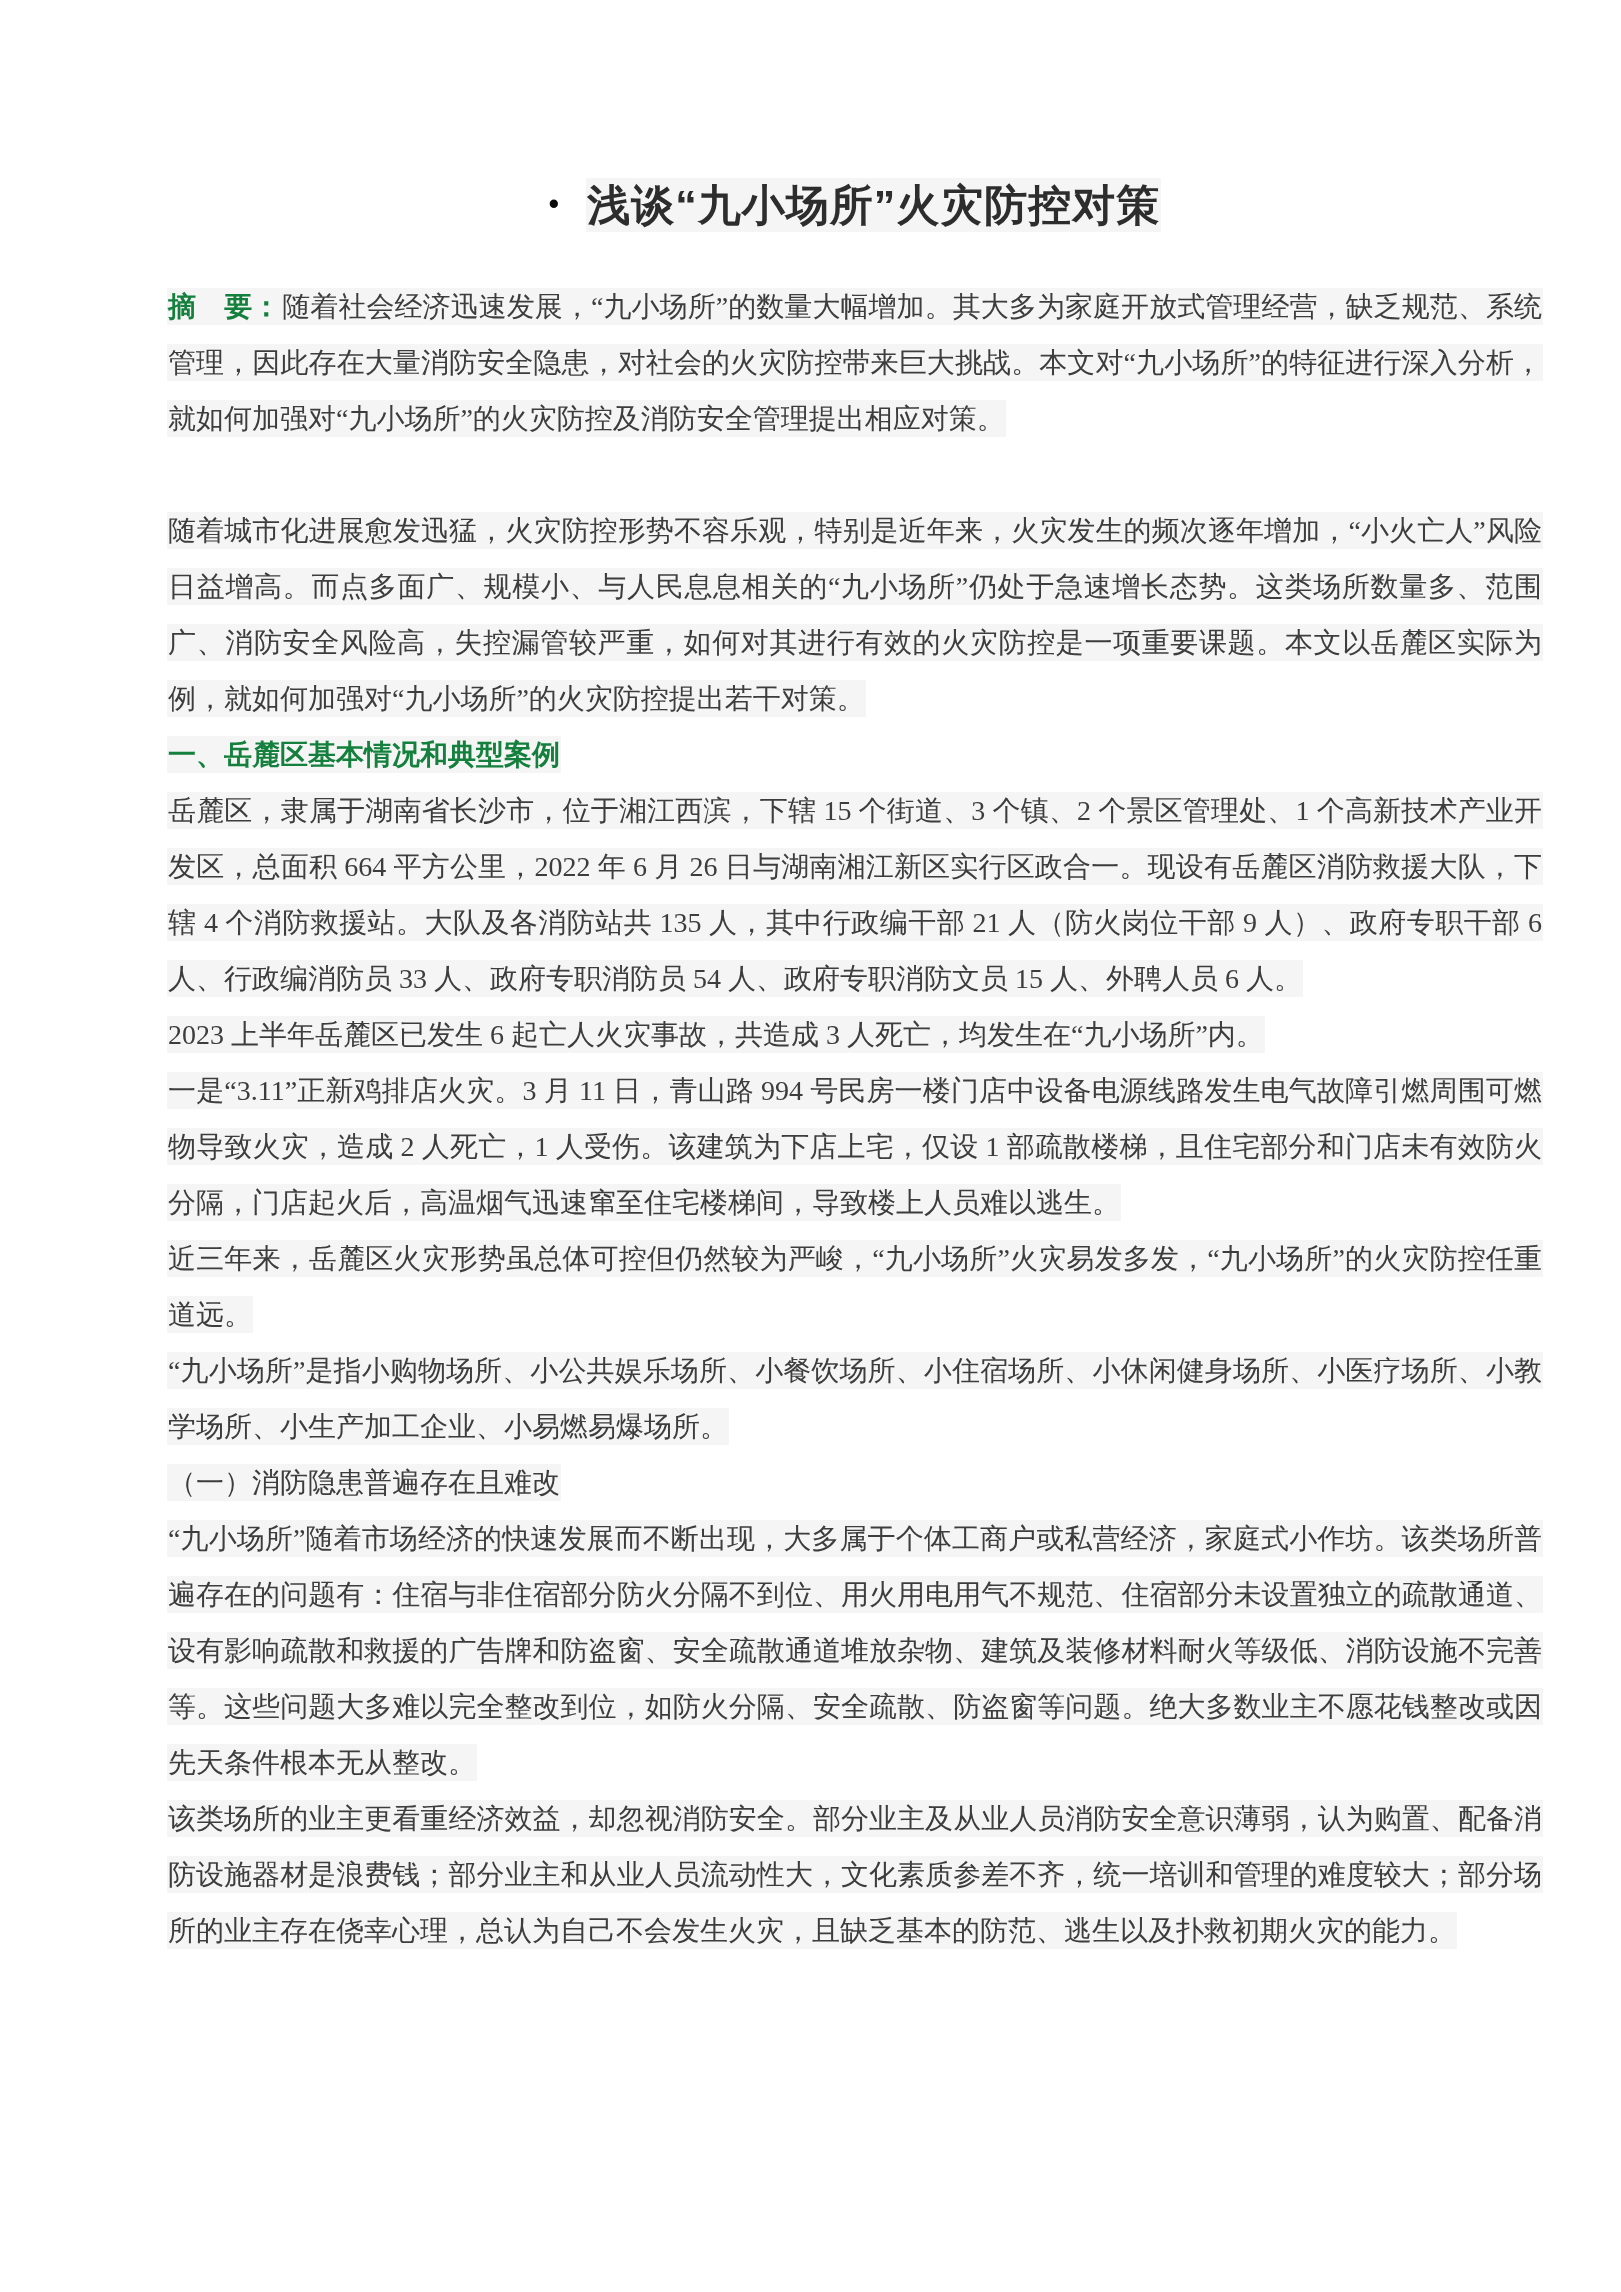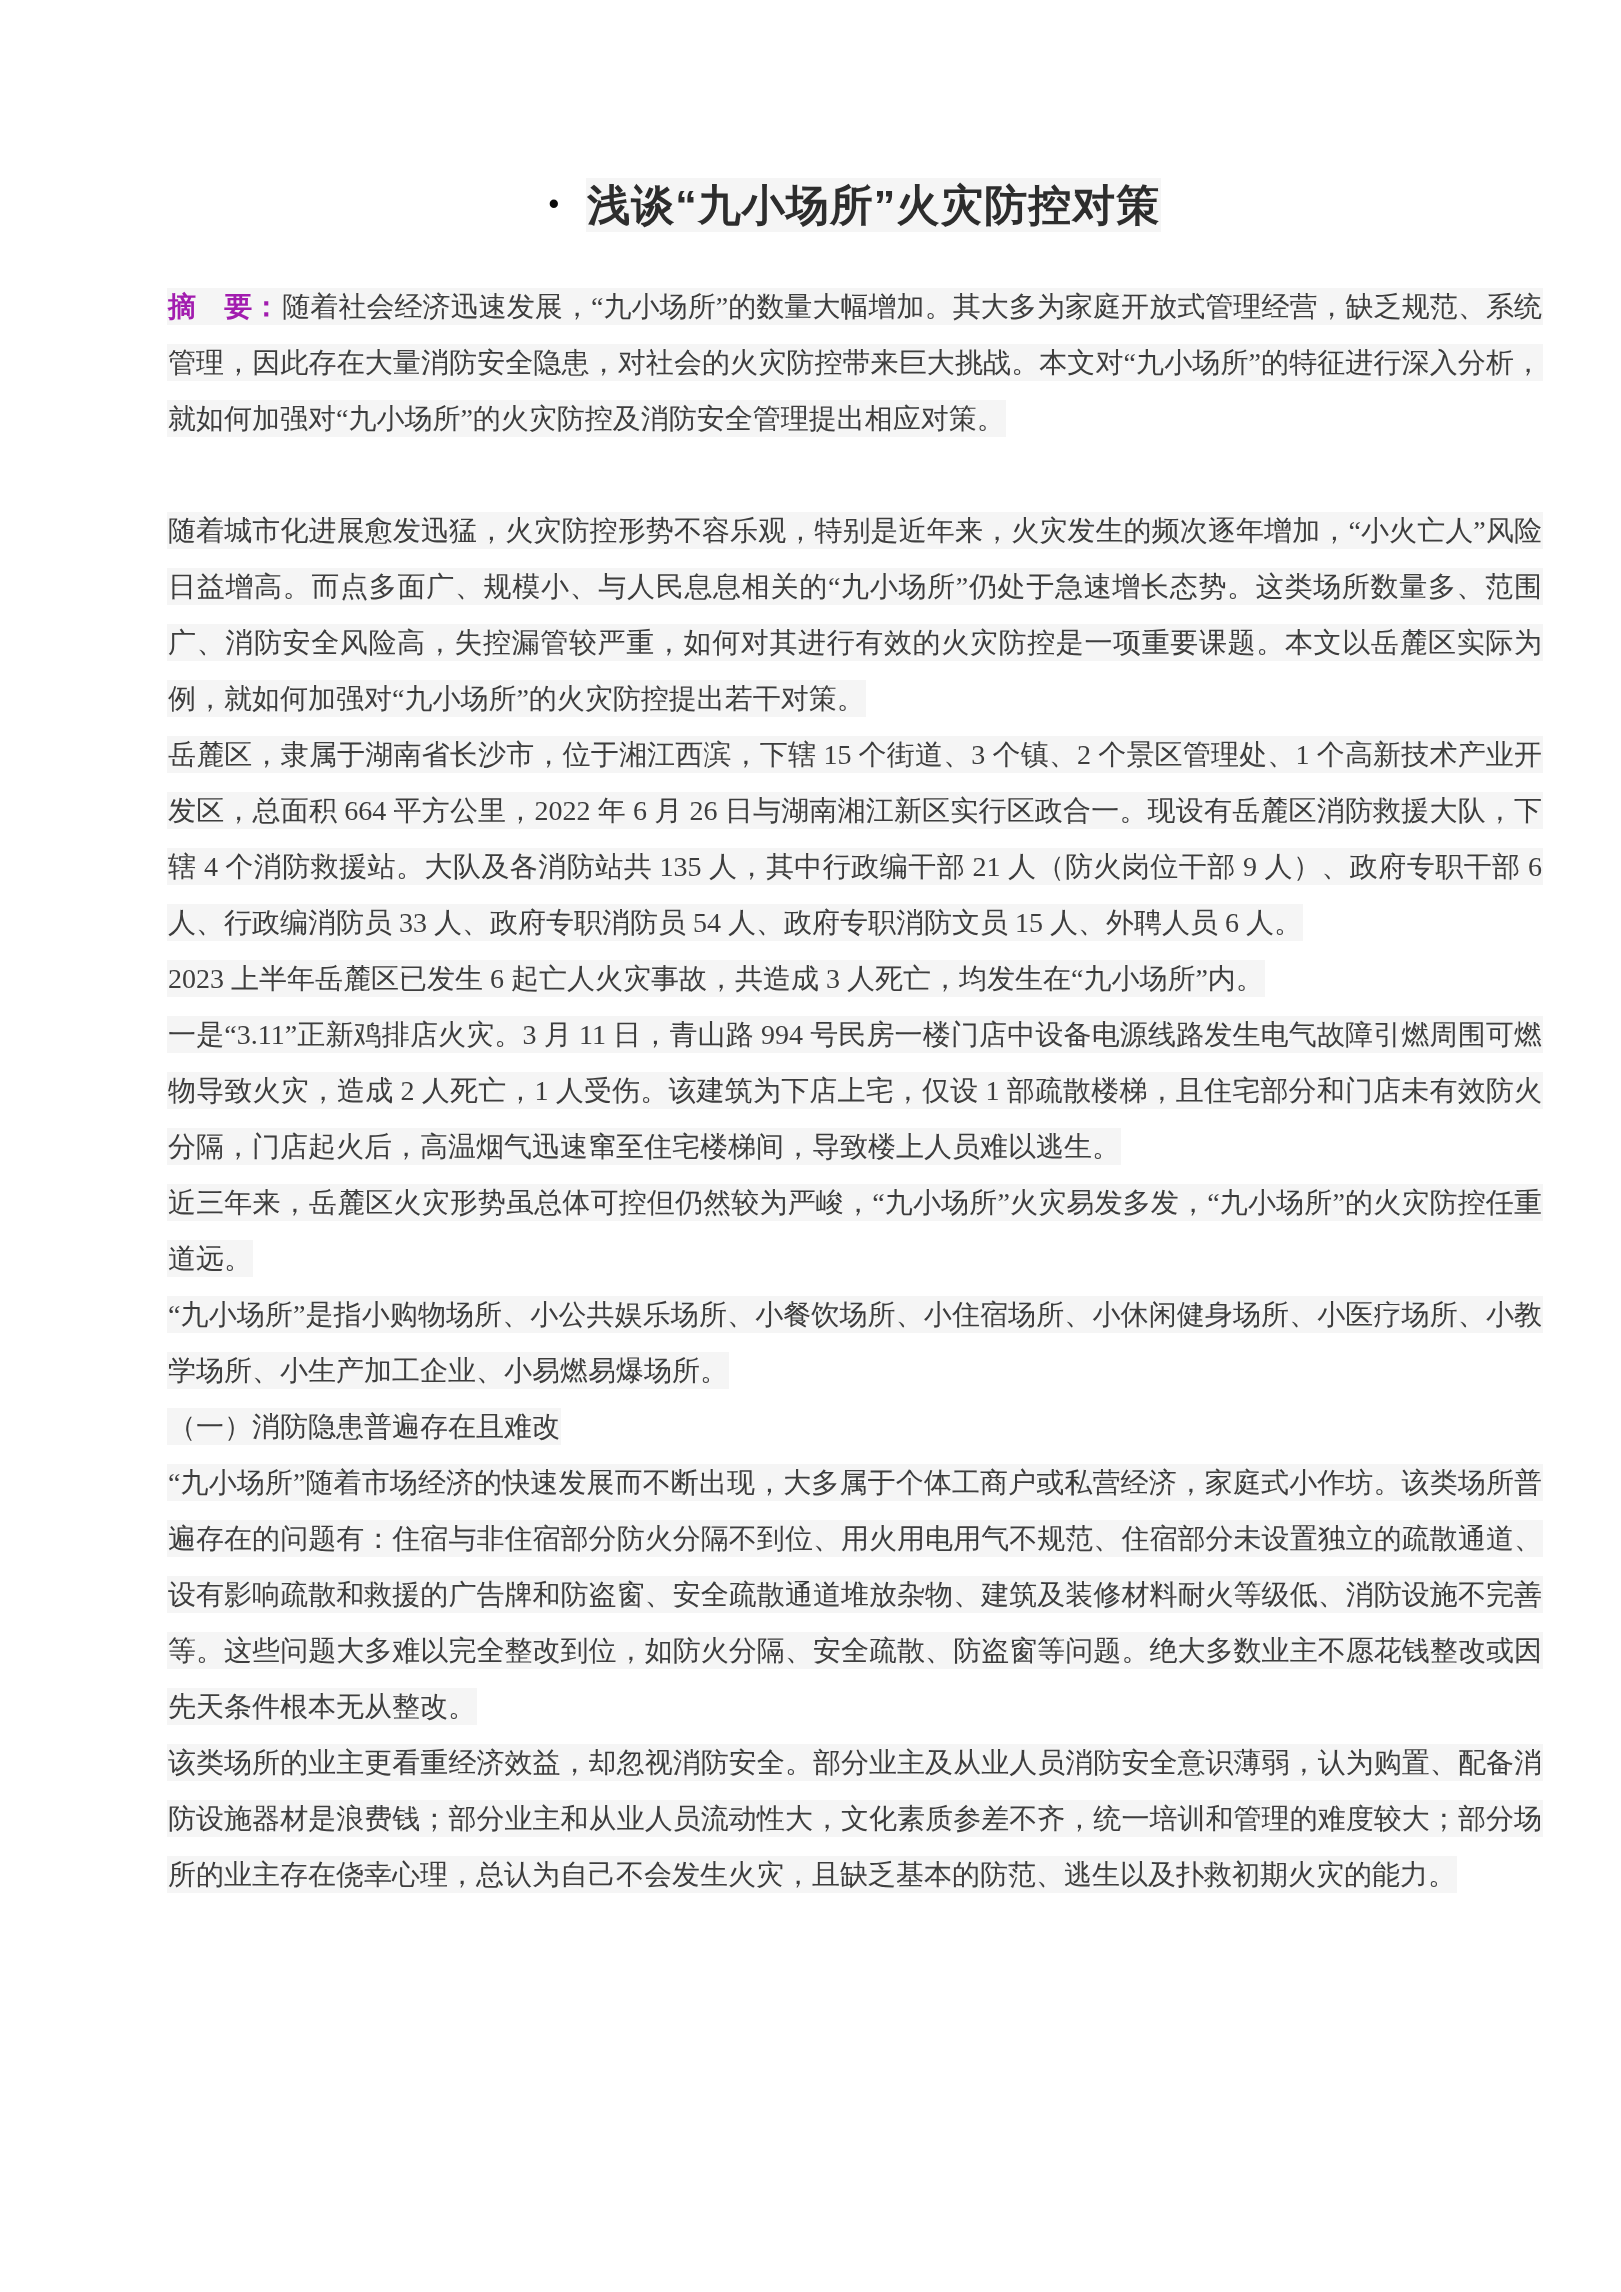--- a/index.html
+++ b/index.html
@@ -48,36 +48,37 @@
     color: #0a0a0a;
     letter-spacing: 0;
   }
   .para { margin: 0; }
   .gap-above { margin-top: 56px; }
   .bold-label,
   .h1 .hl,
   .h2 .hl {
     font-family: "Liberation Sans", "DejaVu Sans", sans-serif;
     font-weight: 700;
-    color: #a21caf;
+    color: #15803d;
   }
   .h2 { text-indent: 47px; }
 </style>
 </head>
 <body>
 
 <div class="page">
 
   <h1 class="title"><span class="bullet">•</span><span class="hl">浅谈“九小场所”火灾防控对策</span></h1>
 
   <p class="para"><span class="hl bold-label">摘　要：</span><span class="hl">随着社会经济迅速发展，“九小场所”的数量大幅增加。其大多为家庭开放式管理经营，缺乏规范、系统管理，因此存在大量消防安全隐患，对社会的火灾防控带来巨大挑战。本文对“九小场所”的特征进行深入分析，就如何加强对“九小场所”的火灾防控及消防安全管理提出相应对策。</span></p>
 
 
   <p class="para gap-above"><span class="hl">随着城市化进展愈发迅猛，火灾防控形势不容乐观，特别是近年来，火灾发生的频次逐年增加，“小火亡人”风险日益增高。而点多面广、规模小、与人民息息相关的“九小场所”仍处于急速增长态势。这类场所数量多、范围广、消防安全风险高，失控漏管较严重，如何对其进行有效的火灾防控是一项重要课题。本文以岳麓区实际为例，就如何加强对“九小场所”的火灾防控提出若干对策。</span></p>
 
+  <p class="para h1"><span class="hl">一、岳麓区基本情况和典型案例</span></p>
 
   <p class="para"><span class="hl">岳麓区，隶属于湖南省长沙市，位于湘江西滨，下辖 15 个街道、3 个镇、2 个景区管理处、1 个高新技术产业开发区，总面积 664 平方公里，2022 年 6 月 26 日与湖南湘江新区实行区政合一。现设有岳麓区消防救援大队，下辖 4 个消防救援站。大队及各消防站共 135 人，其中行政编干部 21 人（防火岗位干部 9 人）、政府专职干部 6 人、行政编消防员 33 人、政府专职消防员 54 人、政府专职消防文员 15 人、外聘人员 6 人。</span></p>
 
   <p class="para"><span class="hl">2023 上半年岳麓区已发生 6 起亡人火灾事故，共造成 3 人死亡，均发生在“九小场所”内。</span></p>
 
   <p class="para"><span class="hl">一是“3.11”正新鸡排店火灾。3 月 11 日，青山路 994 号民房一楼门店中设备电源线路发生电气故障引燃周围可燃物导致火灾，造成 2 人死亡，1 人受伤。该建筑为下店上宅，仅设 1 部疏散楼梯，且住宅部分和门店未有效防火分隔，门店起火后，高温烟气迅速窜至住宅楼梯间，导致楼上人员难以逃生。</span></p>
 
 
   <p class="para"><span class="hl">近三年来，岳麓区火灾形势虽总体可控但仍然较为严峻，“九小场所”火灾易发多发，“九小场所”的火灾防控任重道远。</span></p>
 

